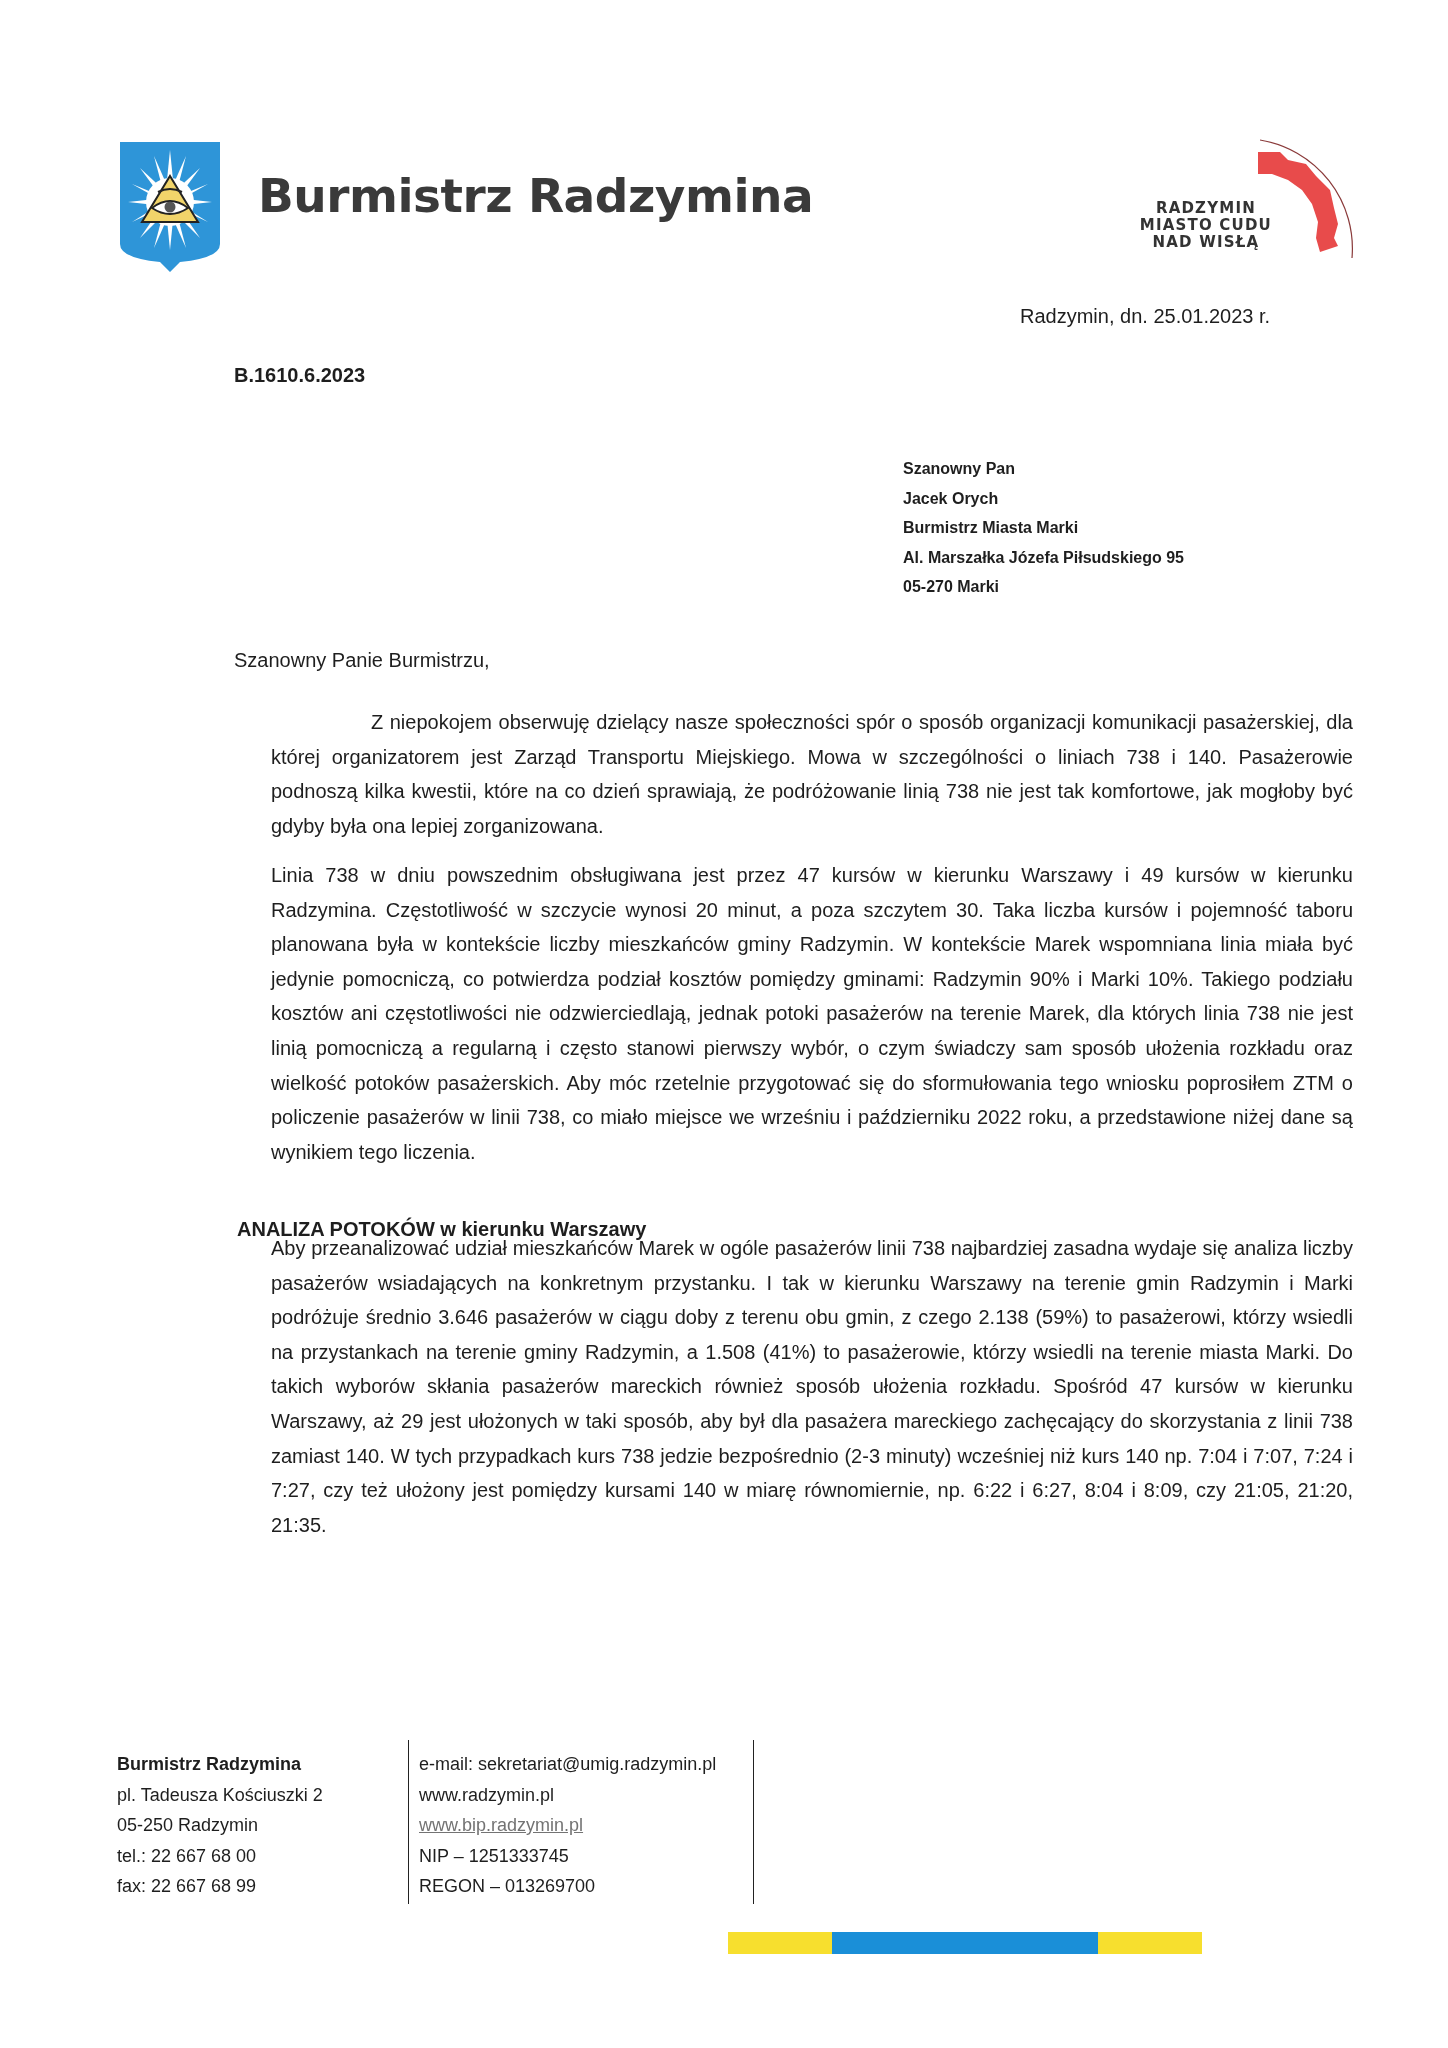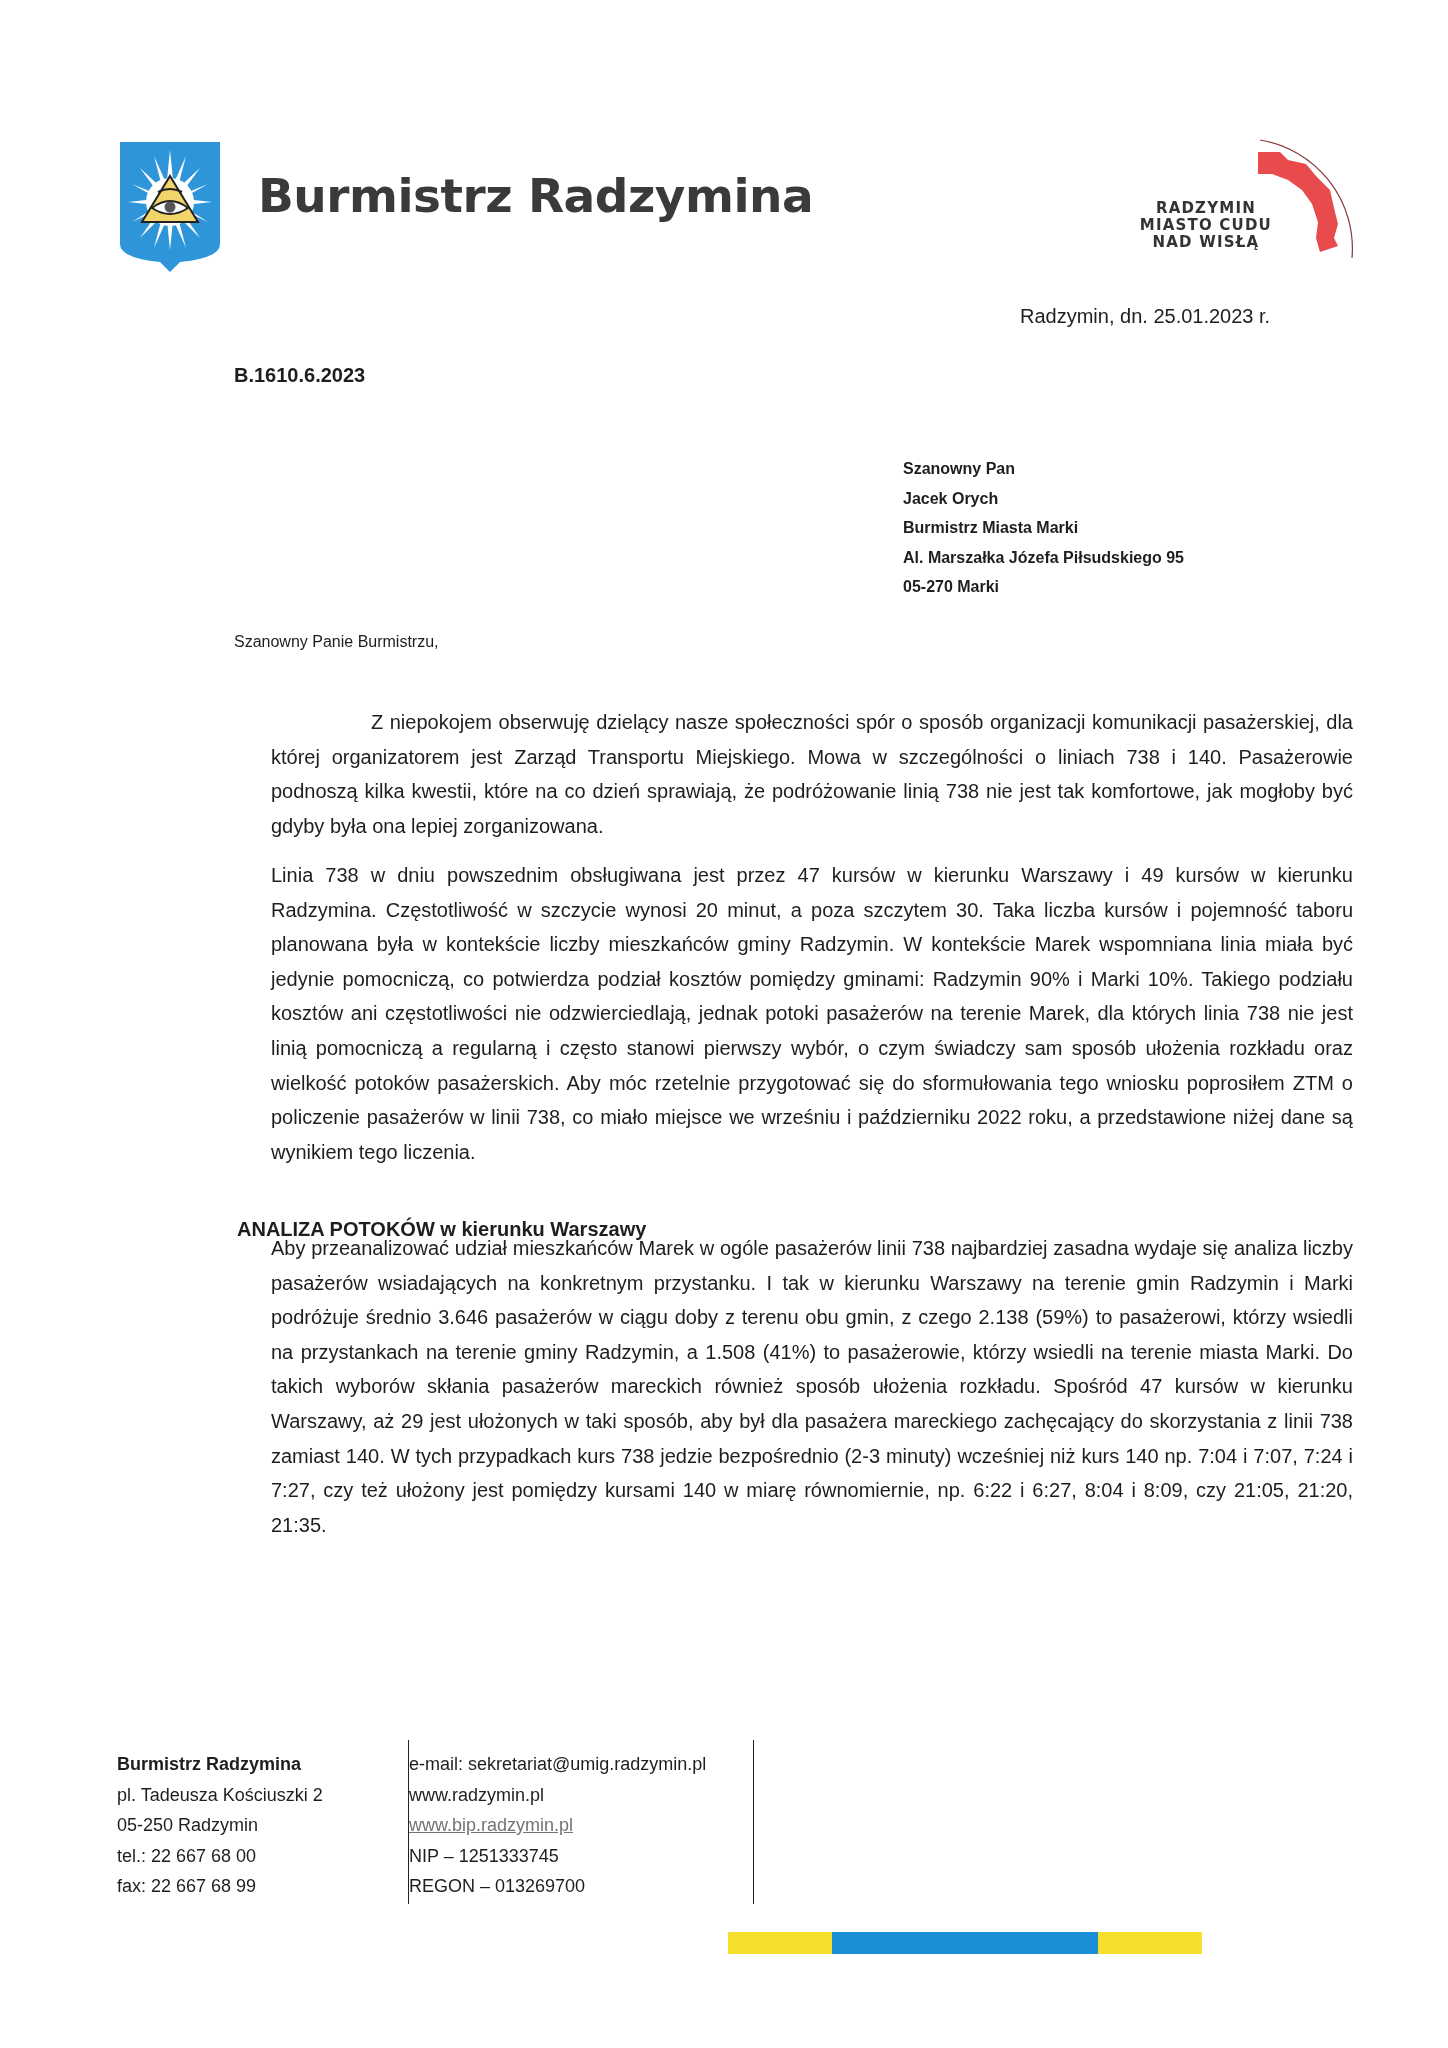--- a/index.html
+++ b/index.html
@@ -29,39 +29,39 @@
     }
 
     
     #date { left: 1020px; top: 305px; font-size: 20px; text-align: right; }
     #ref { left: 234px; top: 364px; font-size: 20px; font-weight: bold; }
 
     
     #recipient { left: 903px; top: 454px; font-size: 16px; font-weight: bold; line-height: 29.5px; }
 
     
-    #salutation { left: 234px; top: 633px; font-size: 16px; }
+    #salutation { left: 234px; top: 649px; font-size: 20px; }
     .body-text {
       left: 234px; width: 1082px;
       font-size: 20px; line-height: 34.6px; text-align: justify; margin-left: 37px;
     }
     .body-text p { margin-bottom: 11px; }
     .indent { text-indent: 100px; }
     #p1 { top: 705px; }
     #p2 { top: 858px; }
     #heading { left: 237px; top: 1190px; font-size: 20px; font-weight: bold; margin-top: 28px; }
     #p3 { top: 1231px; }
 
     
     #footer-left { left: 117px; top: 1749px; font-size: 18px; line-height: 30.5px; }
     #footer-left .bold { font-weight: bold; }
     #footer-right {
       left: 408px; top: 1740px; width: 346px; height: 164px;
       border-left: 1.5px solid #222; border-right: 1.5px solid #222;
-      padding-top: 9px;
+      padding-left: 10px; padding-top: 9px;
       font-size: 18px; line-height: 30.5px;
     }
     #footer-right .link { color: #737373; text-decoration: underline; }
 
     
     #color-bar { left: 728px; top: 1932px; width: 590px; height: 22px; display: flex; }
     #color-bar span { display: block; height: 100%; }
   </style>
 </head>
 <body>

